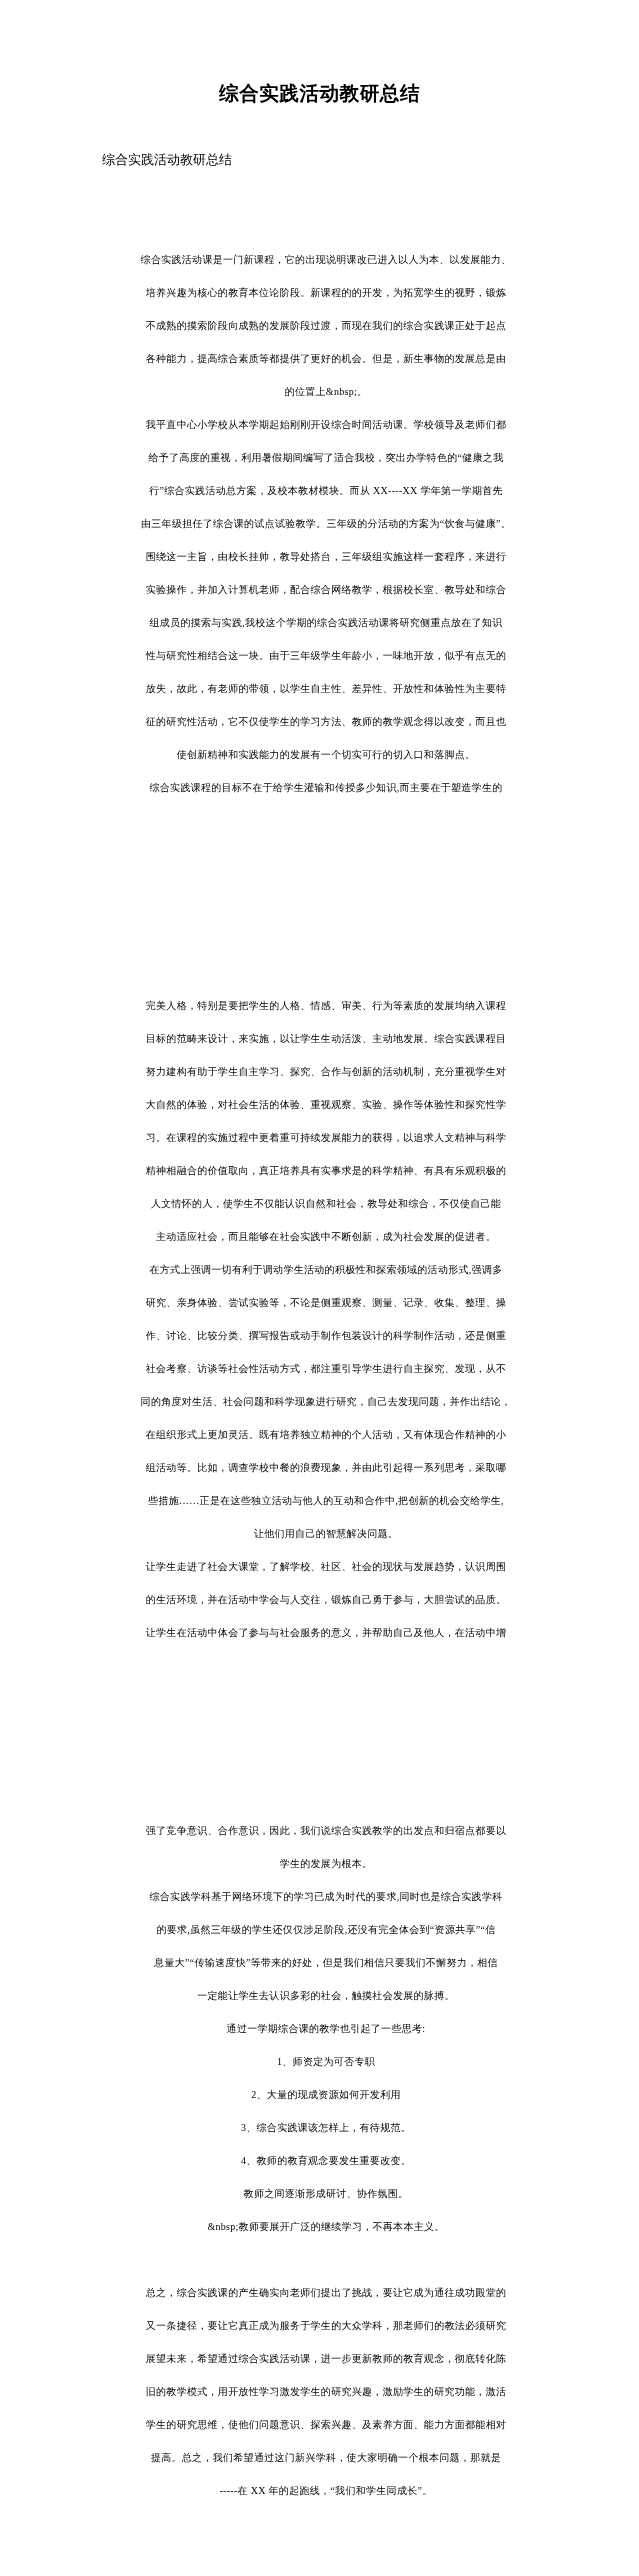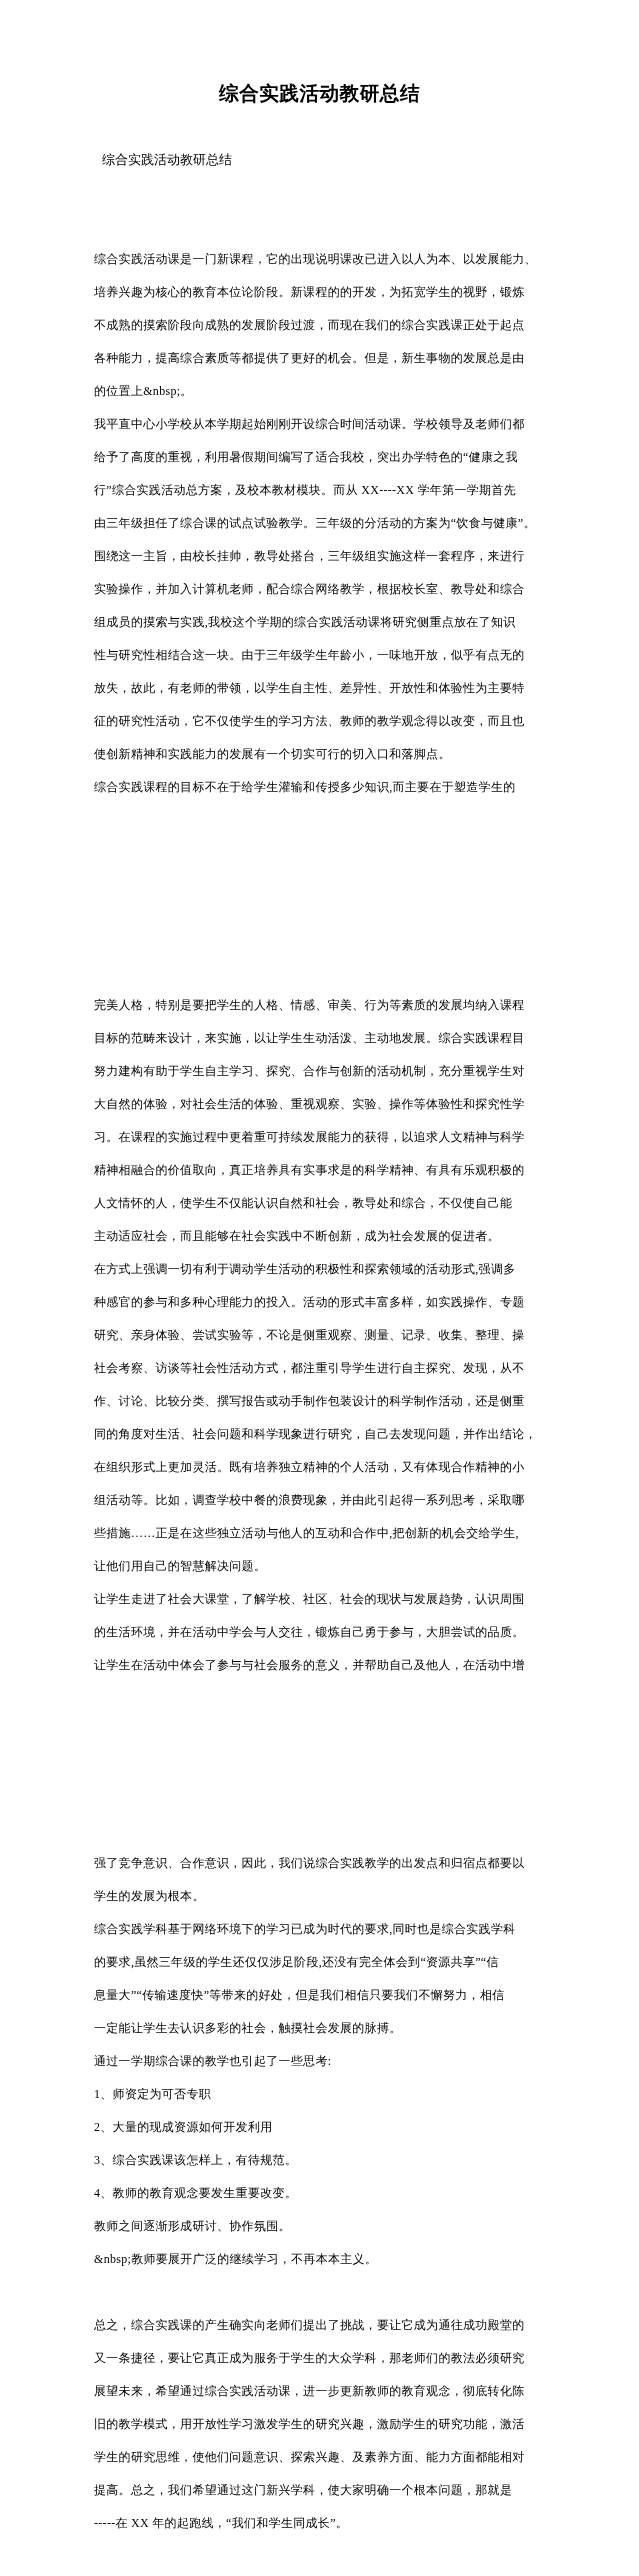--- a/index.html
+++ b/index.html
@@ -38,23 +38,24 @@
     margin: 76px 0 0 94px;
     width: 464px;
   }
   .paragraph {
     margin: 0;
     padding: 0;
   }
   .line {
     height: 33px;
     line-height: 33px;
-    font-size: 12px;
+    font-size: 10px;
     letter-spacing: 0.3px;
     white-space: nowrap;
+    text-align: center;
   }
   .gap {
     width: 100%;
   }
 </style>
 </head>
 <body>
 
 <div class="page">
   <h1 class="doc-title">综合实践活动教研总结</h1>
@@ -93,24 +94,23 @@
         <div class="line">目标的范畴来设计，来实施，以让学生生动活泼、主动地发展。综合实践课程目</div>
         <div class="line">努力建构有助于学生自主学习、探究、合作与创新的活动机制，充分重视学生对</div>
         <div class="line">大自然的体验，对社会生活的体验、重视观察、实验、操作等体验性和探究性学</div>
         <div class="line">习。在课程的实施过程中更着重可持续发展能力的获得，以追求人文精神与科学</div>
         <div class="line">精神相融合的价值取向，真正培养具有实事求是的科学精神、有具有乐观积极的</div>
         <div class="line">人文情怀的人，使学生不仅能认识自然和社会，教导处和综合，不仅使自己能</div>
         <div class="line">主动适应社会，而且能够在社会实践中不断创新，成为社会发展的促进者。</div>
       </div>
       <div class="paragraph">
         <div class="line">在方式上强调一切有利于调动学生活动的积极性和探索领域的活动形式,强调多</div>
-        <div class="line">种感官的参与和多种心理能力的投入。活动的形式丰富多样，如实践操作、专题</div>
         <div class="line">研究、亲身体验、尝试实验等，不论是侧重观察、测量、记录、收集、整理、操</div>
+        <div class="line">作、讨论、比较分类、撰写报告或动手制作包装设计的科学制作活动，还是侧重</div>
         <div class="line">社会考察、访谈等社会性活动方式，都注重引导学生进行自主探究、发现，从不</div>
-        <div class="line">作、讨论、比较分类、撰写报告或动手制作包装设计的科学制作活动，还是侧重</div>
         <div class="line">同的角度对生活、社会问题和科学现象进行研究，自己去发现问题，并作出结论，</div>
         <div class="line">在组织形式上更加灵活。既有培养独立精神的个人活动，又有体现合作精神的小</div>
         <div class="line">组活动等。比如，调查学校中餐的浪费现象，并由此引起得一系列思考，采取哪</div>
         <div class="line">些措施……正是在这些独立活动与他人的互动和合作中,把创新的机会交给学生,</div>
         <div class="line">让他们用自己的智慧解决问题。</div>
       </div>
       <div class="paragraph">
         <div class="line">让学生走进了社会大课堂，了解学校、社区、社会的现状与发展趋势，认识周围</div>
         <div class="line">的生活环境，并在活动中学会与人交往，锻炼自己勇于参与，大胆尝试的品质。</div>
         <div class="line">让学生在活动中体会了参与与社会服务的意义，并帮助自己及他人，在活动中增</div>

